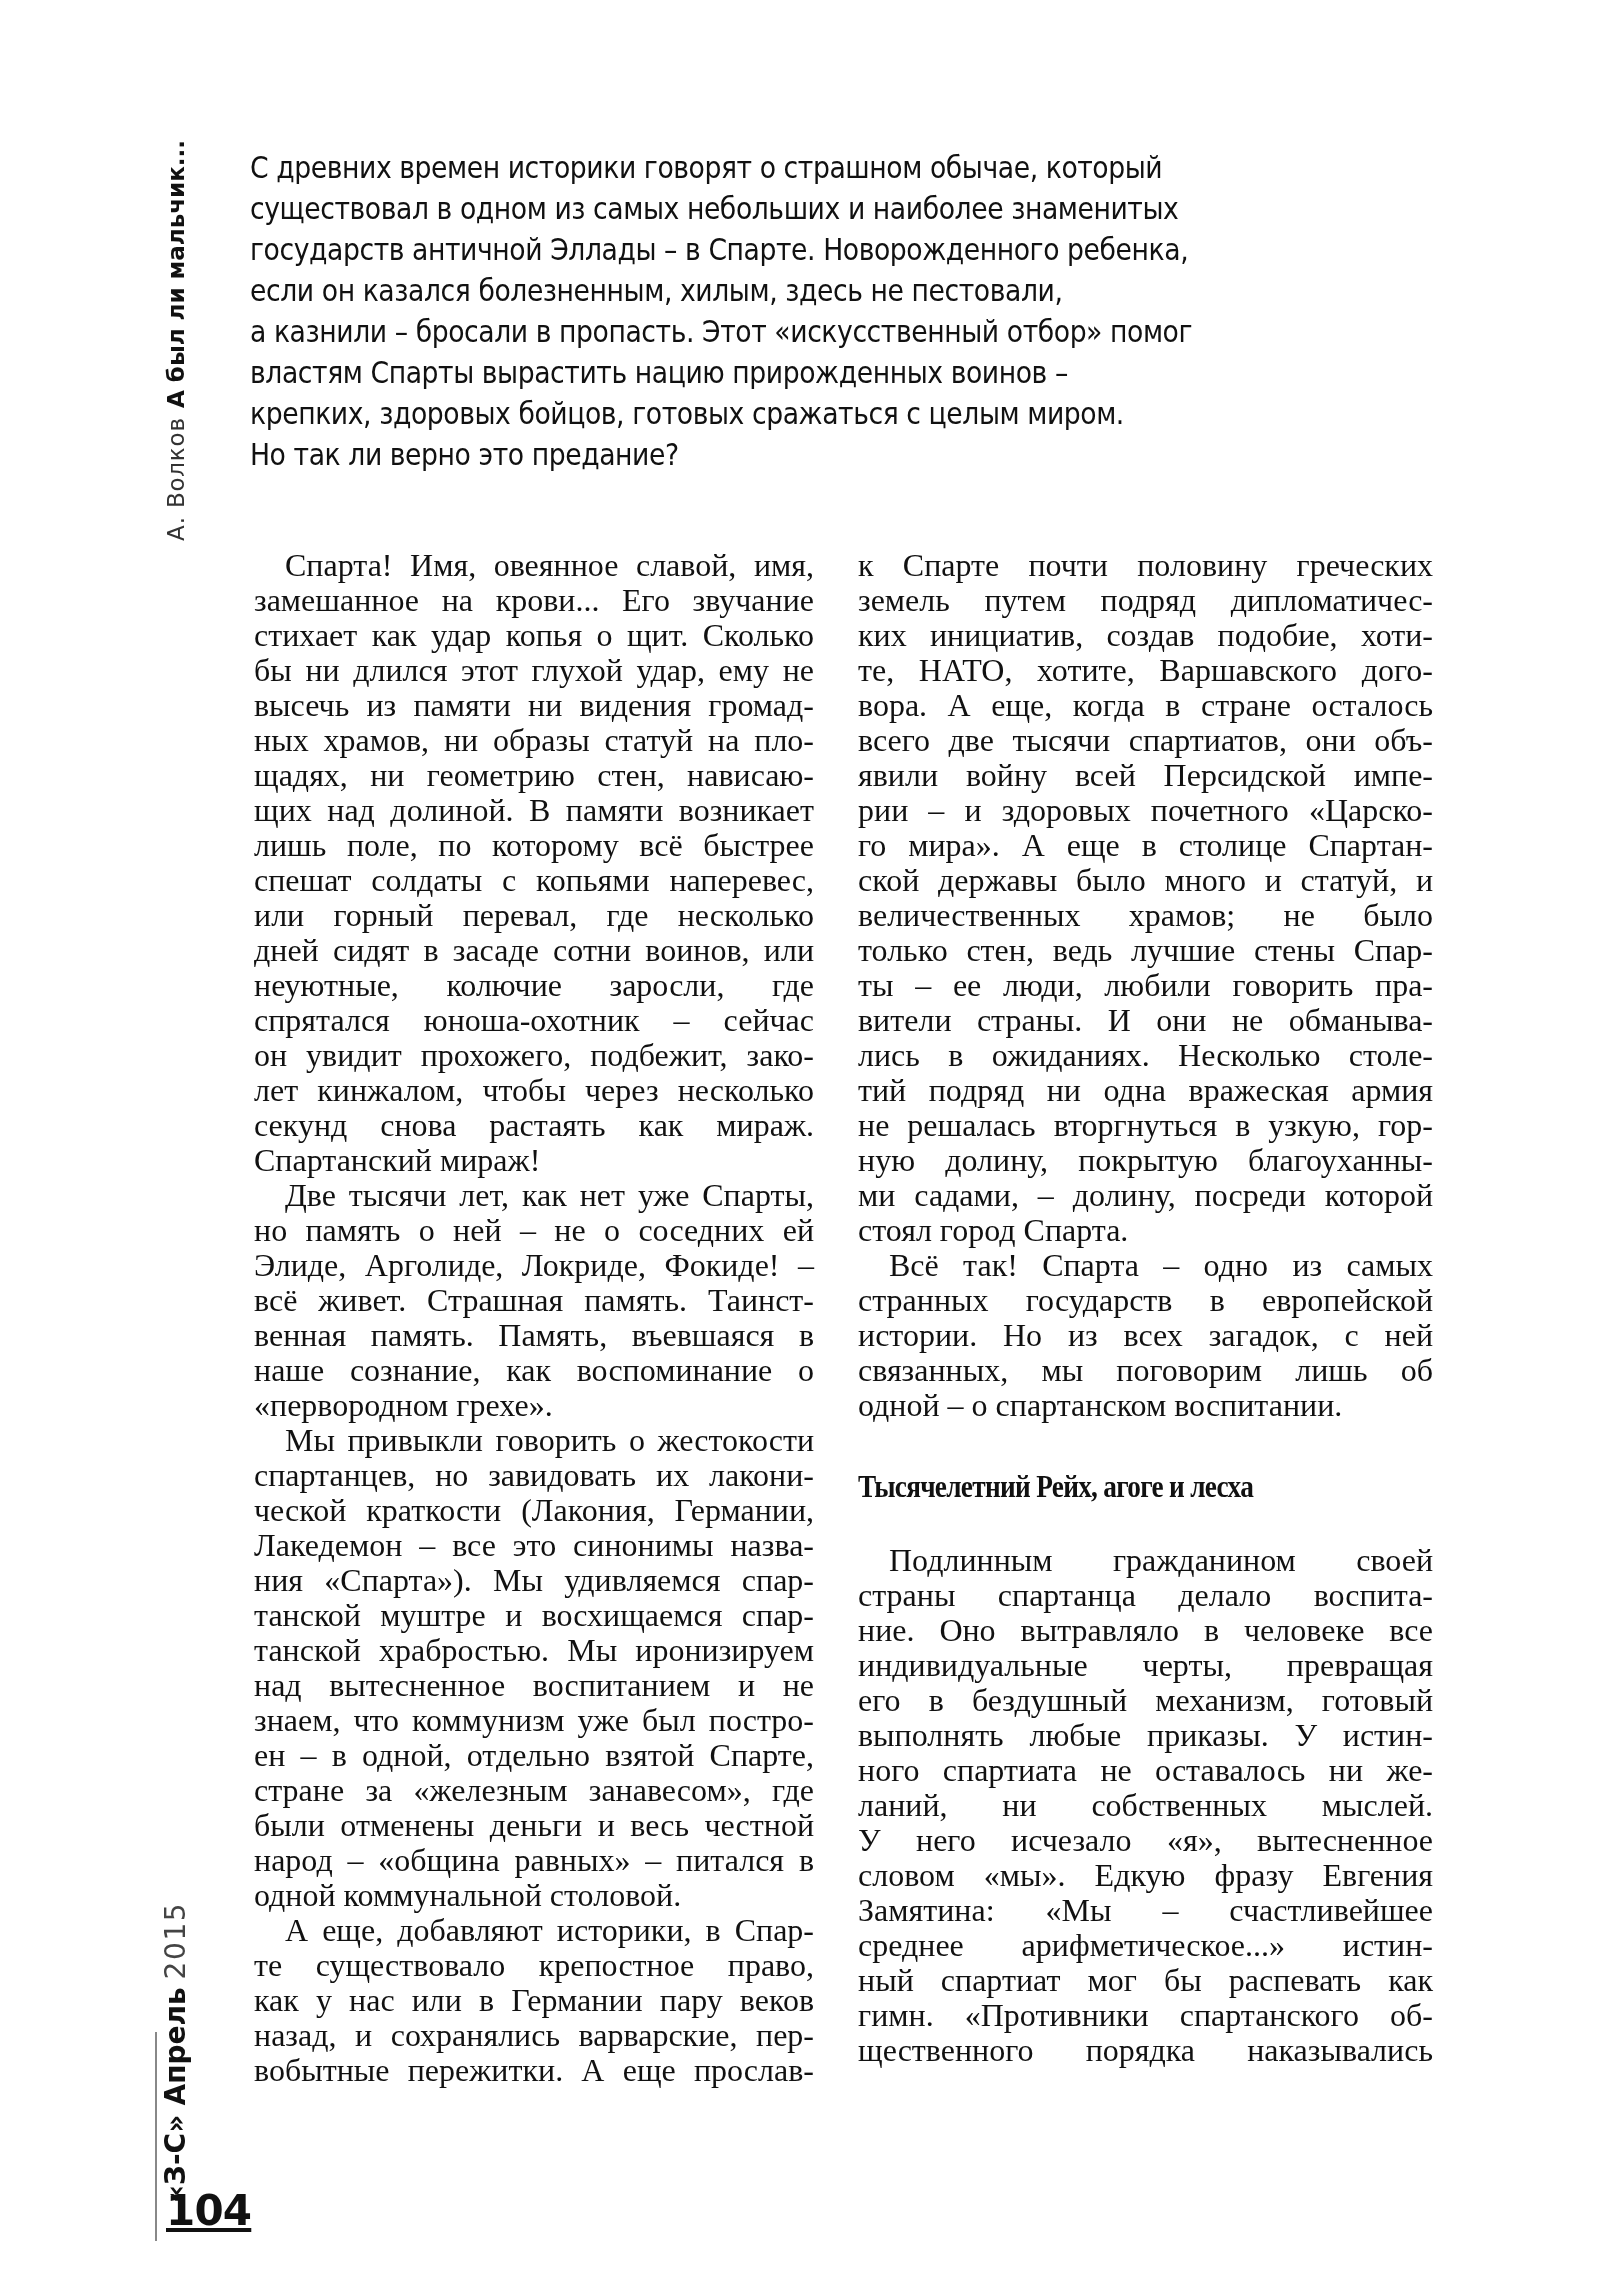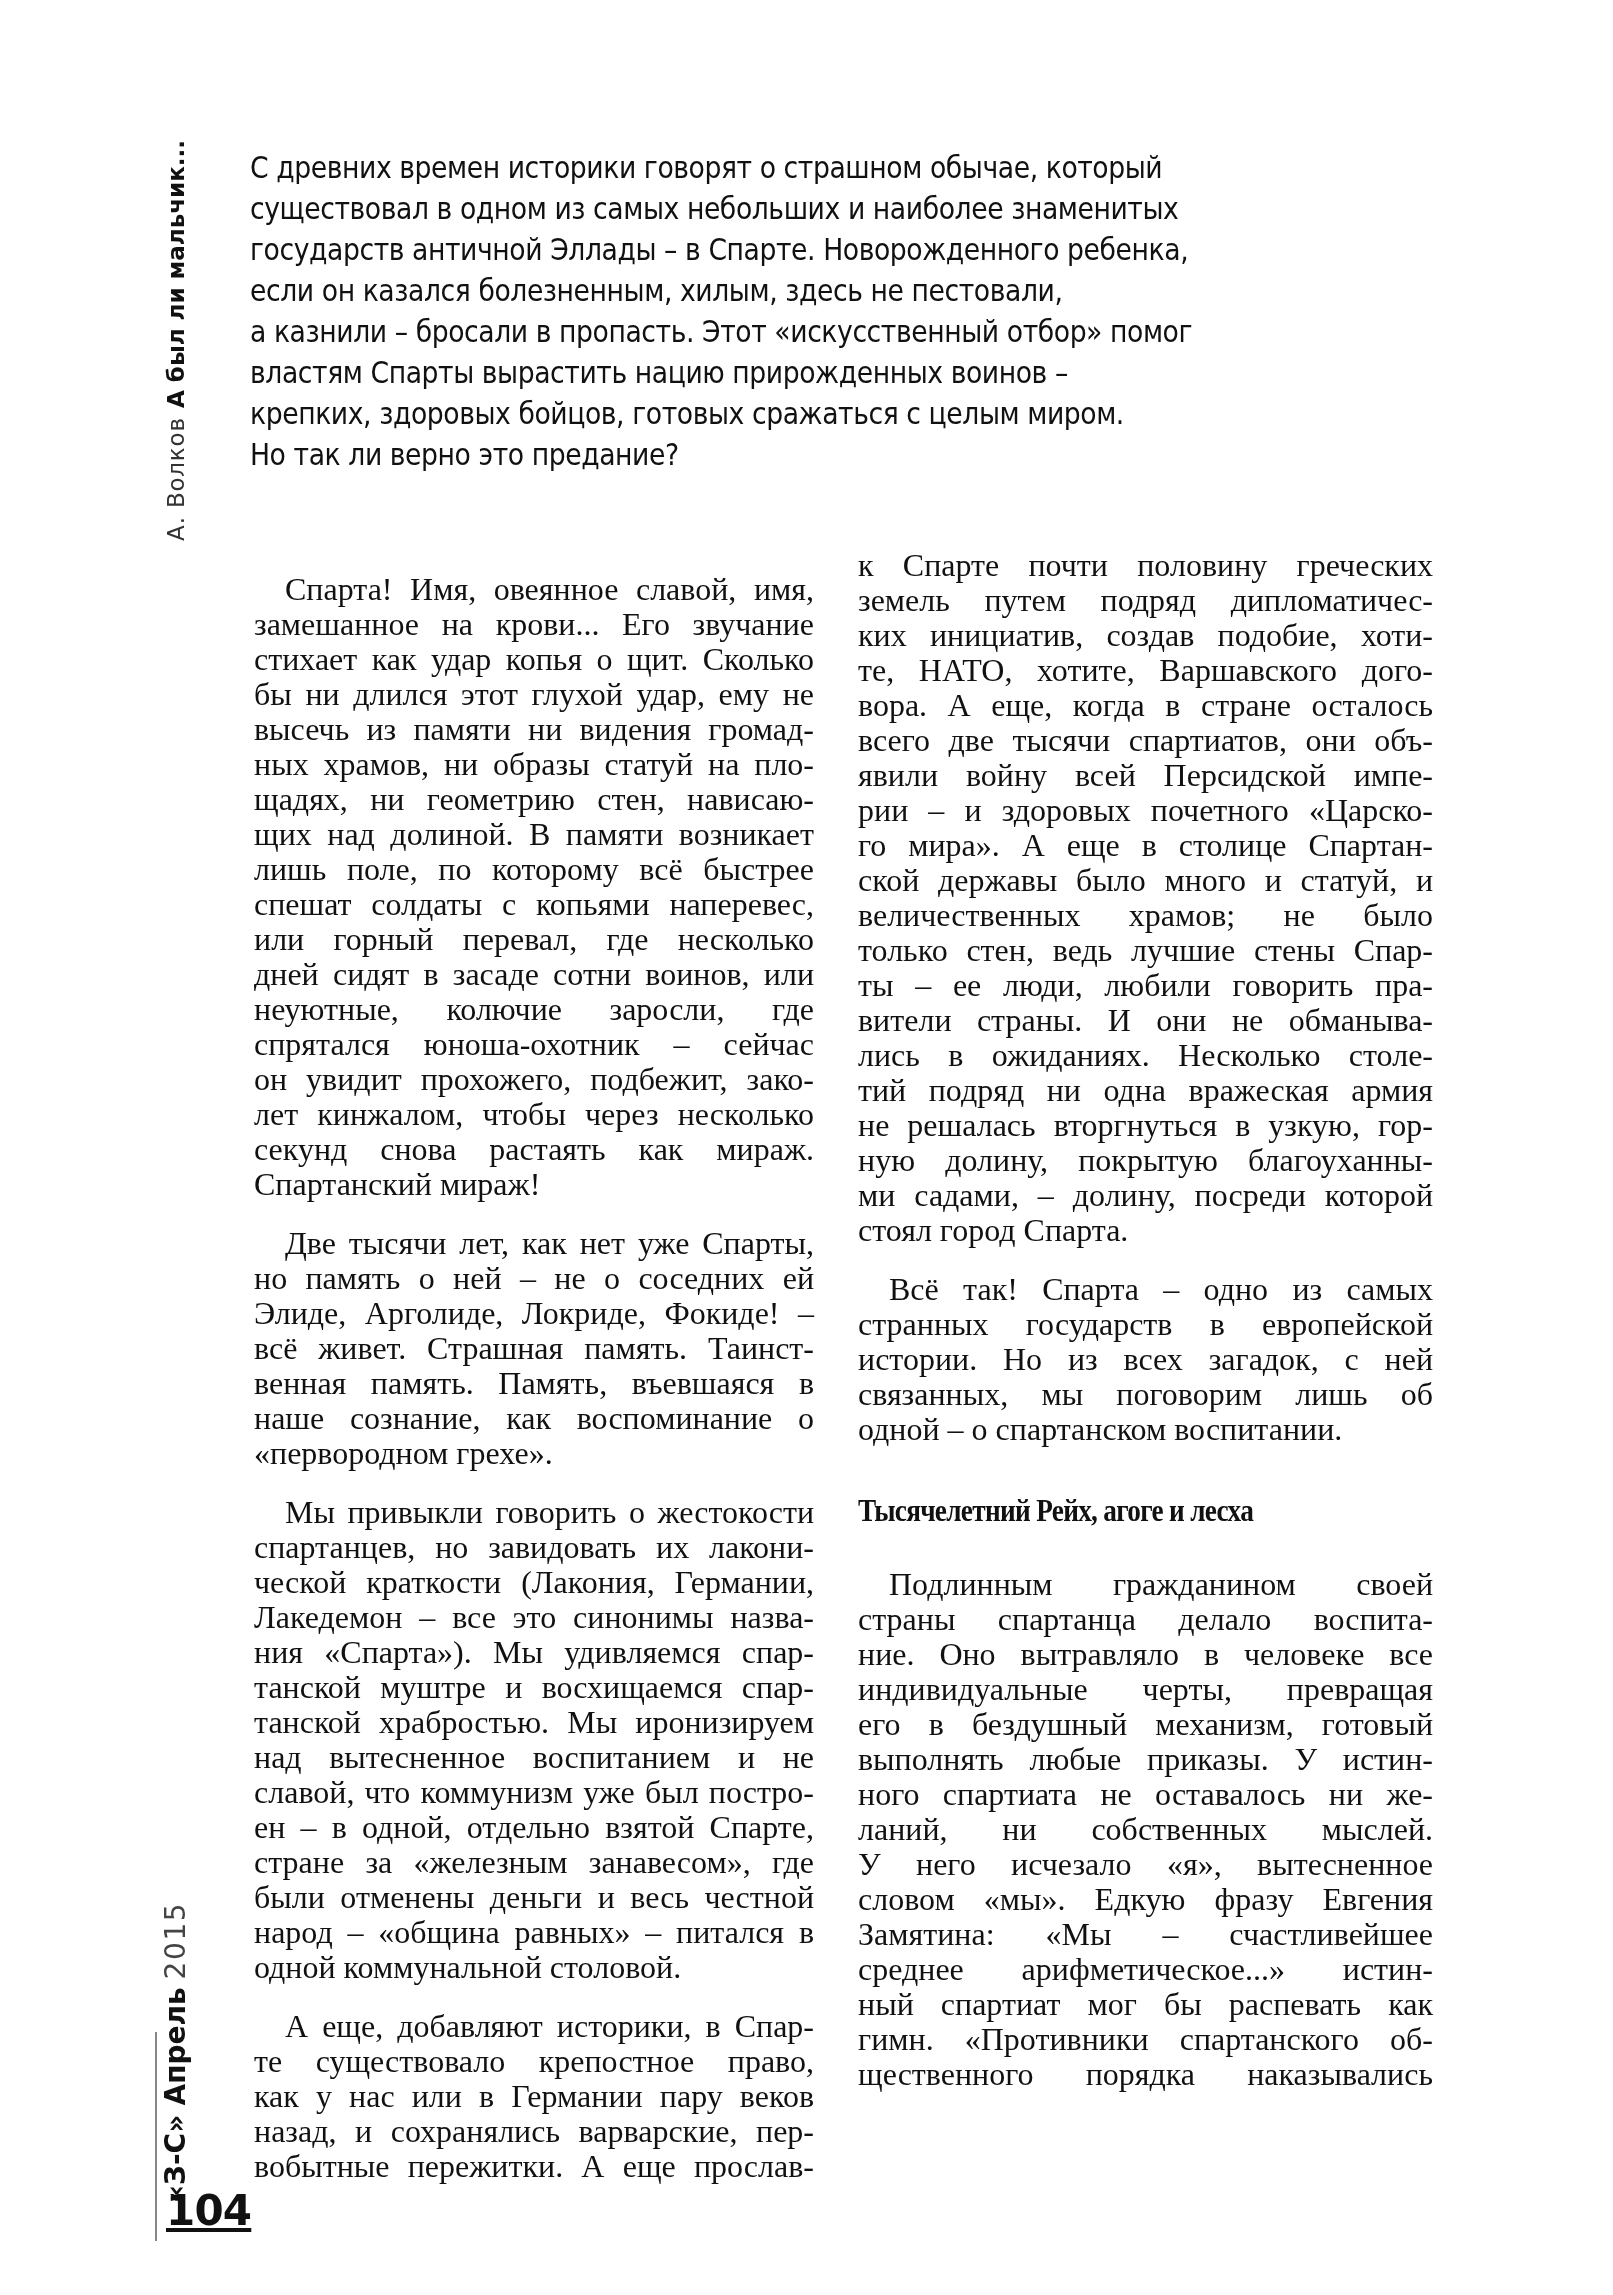--- a/index.html
+++ b/index.html
@@ -55,21 +55,21 @@
     font-family: "Liberation Serif", serif; font-size: 32px; line-height: 35px;
     color: #111;
   }
   .col-left { left: 254px; width: 560px; }
   .col-right { left: 858px; width: 575px; }
   .col .line {
     display: block; white-space: nowrap; text-align: justify; text-align-last: justify;
     height: 35px; overflow: visible;
   }
   .col .line.last { text-align-last: left; }
-  .col .line.indent { padding-left: 31px; margin-top: 24px; }
+  .col .line.indent { padding-left: 31px; }
   .col .gap { display: block; height: 35px; }
   .col .subhead {
     display: block; font-weight: bold; font-size: 31px; line-height: 35px;
     letter-spacing: -0.8px; transform: scaleX(0.88); transform-origin: 0 0; white-space: nowrap;
     margin-top: 11px; margin-bottom: 39px;
   }
 </style>
 </head>
 <body>
 
@@ -128,21 +128,21 @@
   <span class="line">наше сознание, как воспоминание о</span>
   <span class="line last">«первородном грехе».</span>
   <span class="line indent">Мы привыкли говорить о жестокости</span>
   <span class="line">спартанцев, но завидовать их лакони-</span>
   <span class="line">ческой краткости (Лакония, Германии,</span>
   <span class="line">Лакедемон – все это синонимы назва-</span>
   <span class="line">ния «Спарта»). Мы удивляемся спар-</span>
   <span class="line">танской муштре и восхищаемся спар-</span>
   <span class="line">танской храбростью. Мы иронизируем</span>
   <span class="line">над вытесненное воспитанием и не</span>
-  <span class="line">славой, что коммунизм уже был постро-</span>
+  <span class="line">знаем, что коммунизм уже был постро-</span>
   <span class="line">ен – в одной, отдельно взятой Спарте,</span>
   <span class="line">стране за «железным занавесом», где</span>
   <span class="line">были отменены деньги и весь честной</span>
   <span class="line">народ – «община равных» – питался в</span>
   <span class="line last">одной коммунальной столовой.</span>
   <span class="line indent">А еще, добавляют историки, в Спар-</span>
   <span class="line">те существовало крепостное право,</span>
   <span class="line">как у нас или в Германии пару веков</span>
   <span class="line">назад, и сохранялись варварские, пер-</span>
   <span class="line">вобытные пережитки. А еще прослав-</span>

